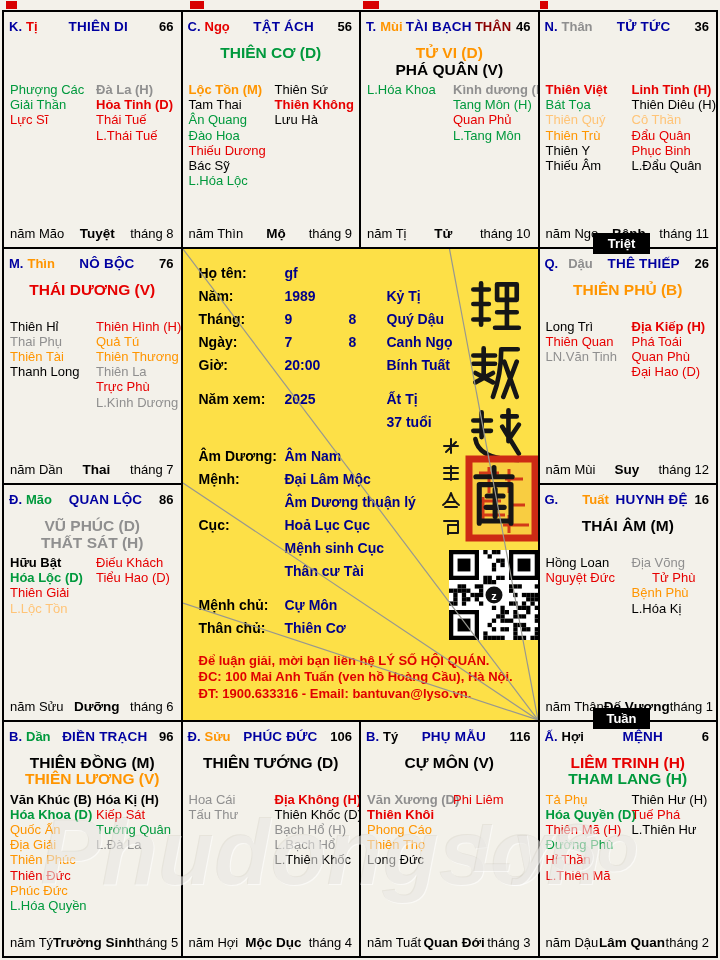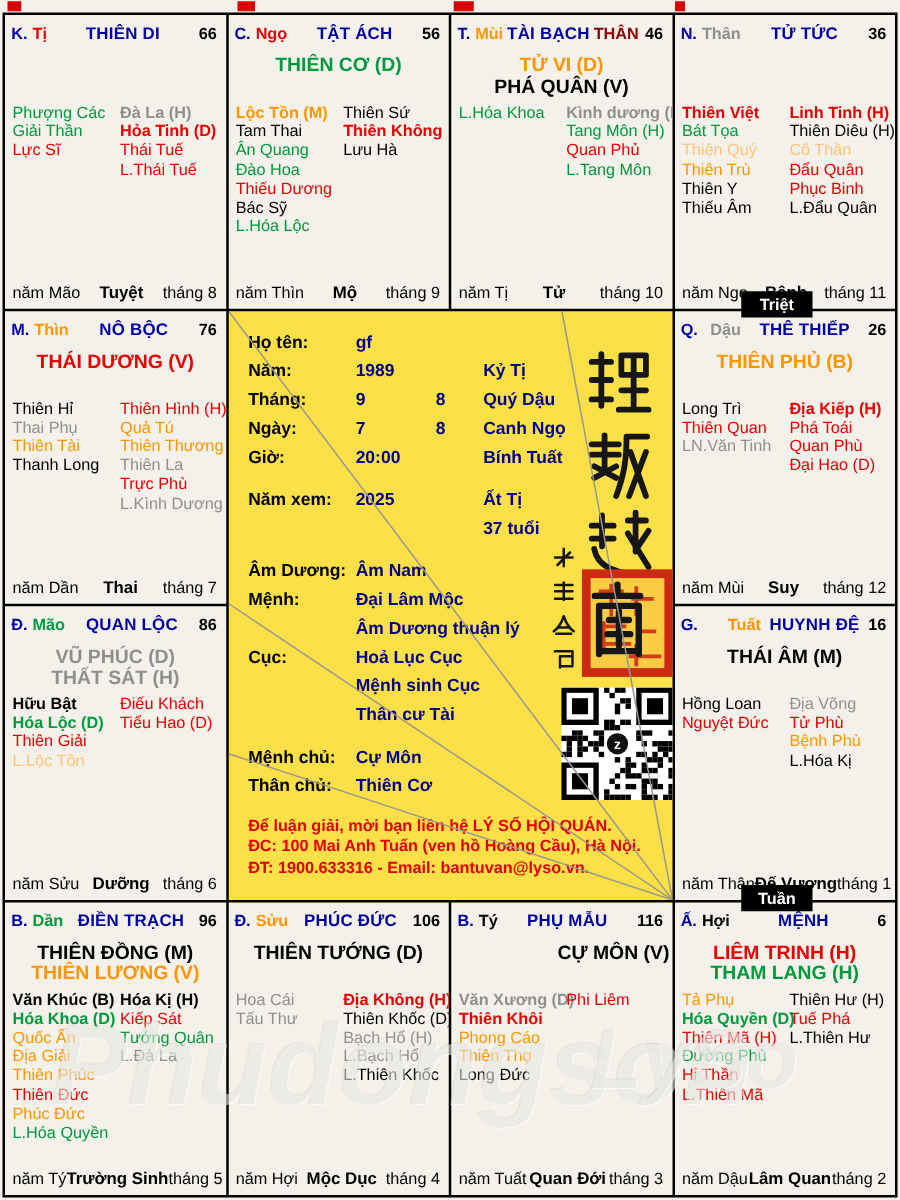--- a/index.html
+++ b/index.html
@@ -508,21 +508,21 @@
         <div class="mains">
           <div style="color: rgb(0, 0, 0);">THÁI ÂM (M)</div>
         </div>
         <div class="cols">
           <div class="lcol">
             <div class="star" style="color: rgb(0, 0, 0);">Hồng Loan</div>
             <div class="star" style="color: rgb(230, 0, 0);">Nguyệt Đức</div>
           </div>
           <div class="rcol">
             <div class="star" style="color: rgb(143, 143, 143);">Địa Võng</div>
-            <div class="star" style="color: rgb(230, 0, 0);">Tử Phù</div>
+            <div class="star" style="color: rgb(230, 0, 0); text-align: center;">Tử Phù</div>
             <div class="star" style="color: rgb(255, 149, 0);">Bệnh Phù</div>
             <div class="star" style="color: rgb(0, 0, 0);">L.Hóa Kị</div>
           </div>
         </div>
         <div class="ftr">
           <span>năm Thân</span>
           <span class="sinh">Đế Vượng</span>
           <span>tháng 1</span>
         </div>
       </div>
@@ -591,21 +591,21 @@
         </div>
       </div>
     <div class="cell c-ty">
         <div class="hdr">
           <span class="can">B.</span>
           <span class="chi" style="color: rgb(0, 0, 0);">Tý</span>
           <span class="pname">PHỤ MẪU</span>
           <span class="num">116</span>
         </div>
         <div class="mains">
-          <div style="color: rgb(0, 0, 0); text-align: right;">CỰ MÔN (V)</div>
+          <div style="color: rgb(0, 0, 0);">CỰ MÔN (V)</div>
         </div>
         <div class="cols">
           <div class="lcol">
             <div class="star b" style="color: rgb(143, 143, 143);">Văn Xương (D)</div>
             <div class="star b" style="color: rgb(230, 0, 0);">Thiên Khôi</div>
             <div class="star" style="color: rgb(255, 149, 0);">Phong Cáo</div>
             <div class="star" style="color: rgb(255, 149, 0);">Thiên Thọ</div>
             <div class="star" style="color: rgb(0, 0, 0);">Long Đức</div>
           </div>
           <div class="rcol">

